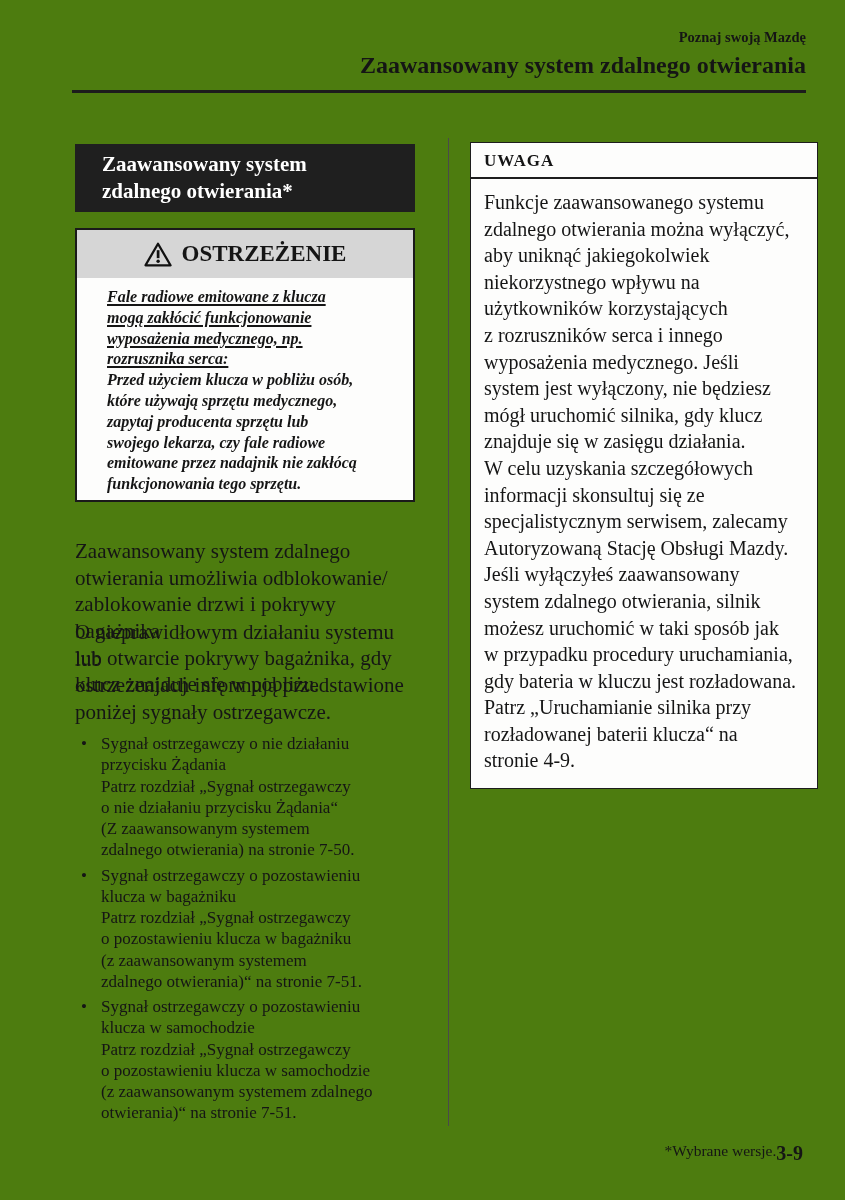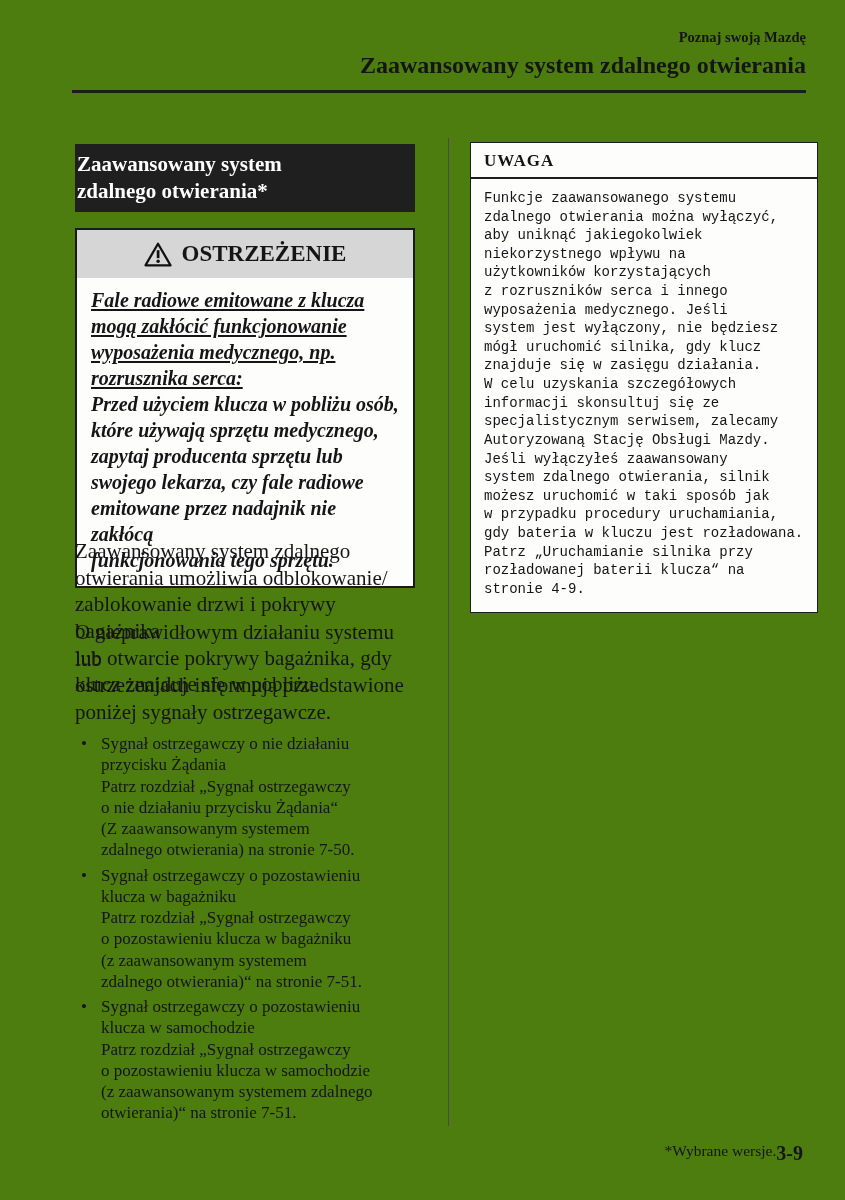--- a/index.html
+++ b/index.html
@@ -35,39 +35,40 @@
     width: 1px; height: 988px; background: #4a4a4a;
   }
 
   
   .left-block { position: absolute; left: 75px; width: 340px; }
 
   .section-banner {
     top: 144px; height: 68px;
     background: #1f1f1f; color: #ffffff;
     font-size: 21px; font-weight: bold; line-height: 1.28;
-    padding: 7px 2px;
+    padding: 7px 27px;
   }
 
   .warning-box {
     top: 228px;
     border: 2px solid #1a1a1a;
     background: #fdfdfc;
   }
   .warning-header {
     background: #d6d6d6;
     display: flex; align-items: center; justify-content: center; gap: 10px;
     padding: 11px 6px;
     font-size: 23px; font-weight: bold; 
   }
   .warning-icon svg { display: block; }
   .warning-body {
-    padding: 9px 14px 13px;
-    font-size: 20px; font-weight: bold; font-style: italic;
+    padding: 9px 14px 5px;
+    font-size: 16px; font-weight: bold; font-style: italic;
     line-height: 1.3;
+    margin-left: 16px;
   }
   .warning-body > div { display: block; }
   .underlined {
     text-decoration: underline;
     text-decoration-thickness: 1.5px;
     text-underline-offset: 2px;
   }
 
   .body-par {
     font-size: 21px; line-height: 1.27;
@@ -93,21 +94,21 @@
     border: 1.5px solid #1d1d1d;
     background: #fdfdfc;
   }
   .note-header {
     padding: 8px 13px 6px;
     font-size: 17px; font-weight: bold; letter-spacing: 1px;
     border-bottom: 2px solid #1d1d1d;
   }
   .note-body {
     padding: 10px 13px 14px;
-    font-size: 14px; line-height: 1.33; font-family: Liberation Mono, monospace;
+    font-size: 20px; line-height: 1.33;
   }
 
   
   .footer {
     position: absolute; top: 1142px; right: 42px;
     display: flex; align-items: flex-start; 
   }
   .footnote { font-size: 15.5px; }
   .page-number { font-size: 20px; font-weight: bold; }
 </style>

